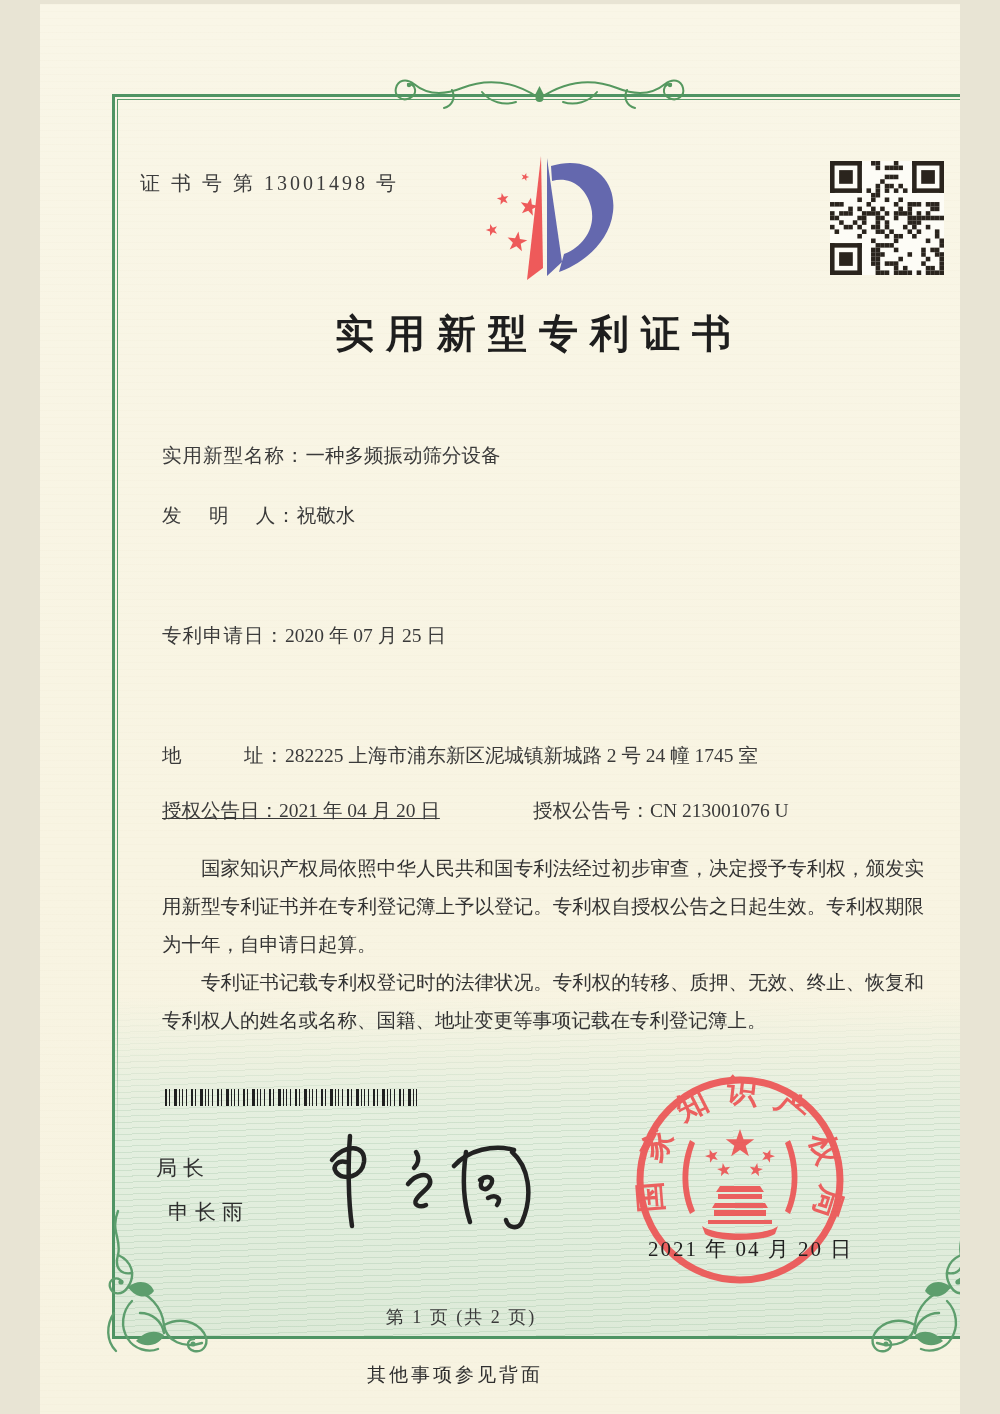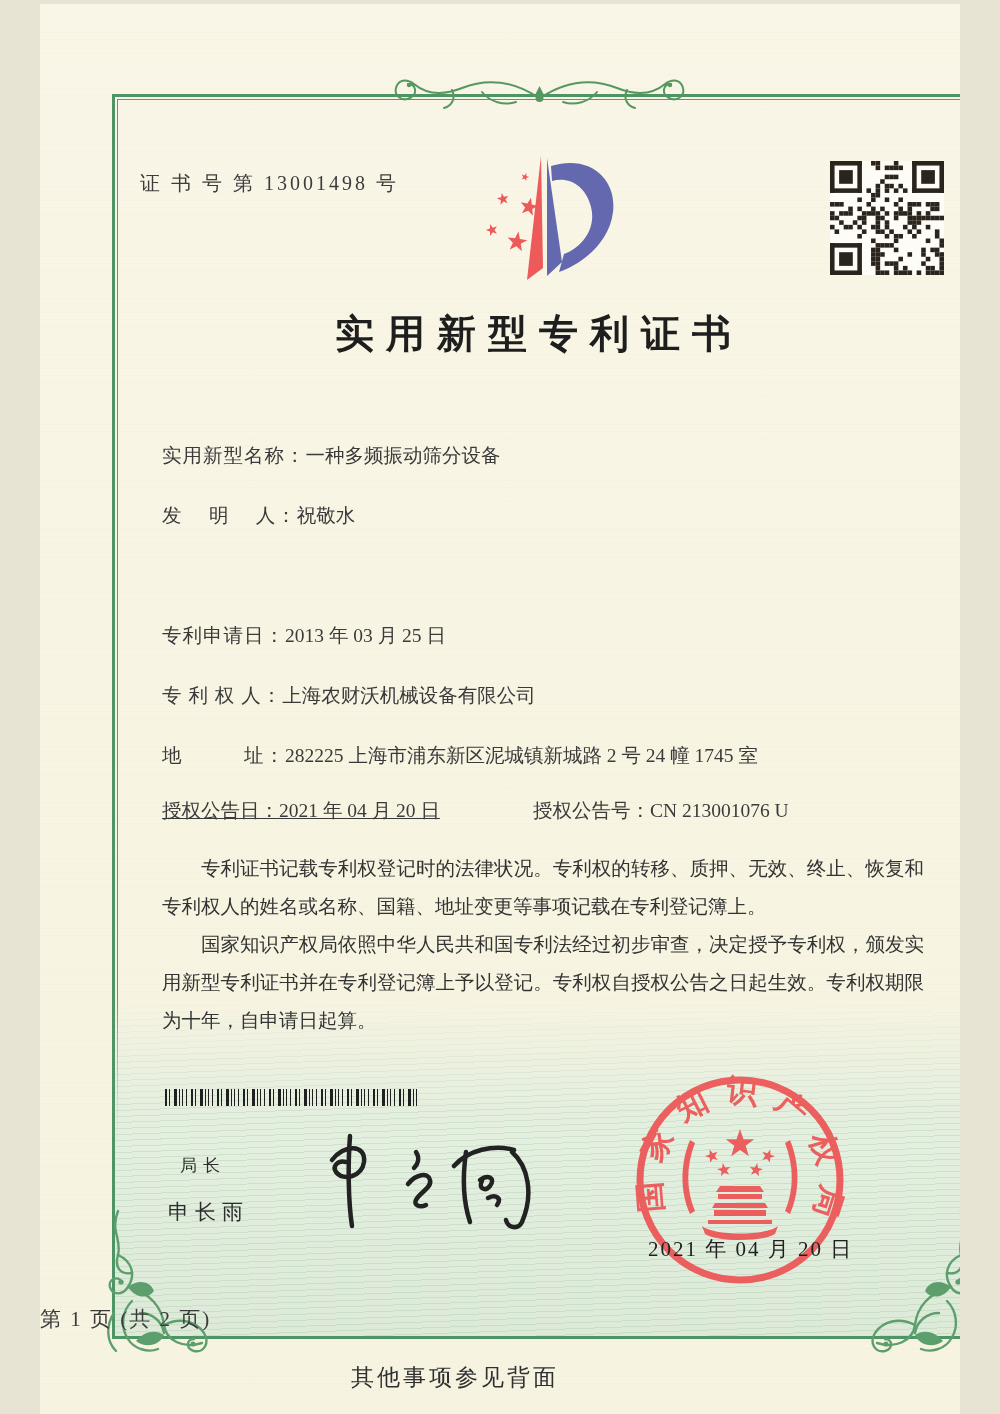--- a/index.html
+++ b/index.html
@@ -61,27 +61,27 @@
   .barcode{
     position:absolute;left:125px;top:1085px;width:252px;height:17px;
     background-image:repeating-linear-gradient(90deg,
       #202020 0 2px, transparent 2px 4px,
       #202020 4px 5px, transparent 5px 9px,
       #202020 9px 12px, transparent 12px 14px,
       #202020 14px 15px, transparent 15px 17px,
       #202020 17px 18px, transparent 18px 21px,
       #202020 21px 22px, transparent 22px 26px);
   }
-  .signer-title{position:absolute;left:140px;top:1150px;font-size:17px;letter-spacing:6px;color:#2e2e2e;font-family:"Liberation Sans","DejaVu Sans",sans-serif;}
+  .signer-title{position:absolute;left:116px;top:1150px;font-size:21px;letter-spacing:6px;color:#2e2e2e;font-family:"Liberation Sans","DejaVu Sans",sans-serif;}
   .signer-name{position:absolute;left:128px;top:1194px;font-size:21px;letter-spacing:6px;color:#2e2e2e;font-family:Liberation Serif, serif;}
   .signature{position:absolute;left:268px;top:1118px;width:250px;height:120px;}
   .seal{position:absolute;left:588px;top:1064px;width:224px;height:224px;opacity:.88;}
   .seal-date{position:absolute;left:608px;top:1231px;font-size:21px;letter-spacing:2px;color:#1f1f1f;}
-  .page-info{position:absolute;left:0;right:78px;top:1301px;text-align:left;font-size:21px;color:#3a3a3a;letter-spacing:2px;}
-  .back-note{position:absolute;left:0;right:90px;top:1358px;text-align:center;font-size:23px;color:#2f2f2f;letter-spacing:3px;}
+  .page-info{position:absolute;left:0;right:78px;top:1301px;text-align:center;font-size:18px;color:#3a3a3a;letter-spacing:2px;}
+  .back-note{position:absolute;left:0;right:90px;top:1358px;text-align:center;font-size:19px;color:#2f2f2f;letter-spacing:3px;}
   
   .orn-top{position:absolute;left:352px;top:64px;width:295px;height:54px;}
   .orn-bl{position:absolute;left:52px;top:1205px;width:125px;height:160px;}
   .orn-br{position:absolute;left:822px;top:1205px;width:125px;height:160px;transform:scaleX(-1);}
 </style>
 </head>
 <body>
 
 <div class="page">
 
@@ -338,32 +338,31 @@
       <rect x="21" y="24" width="1" height="1" fill="#2a241d"></rect>
       <rect x="22" y="24" width="1" height="1" fill="#2a241d"></rect>
       <rect x="23" y="24" width="1" height="1" fill="#2a241d"></rect>
       <rect x="24" y="24" width="1" height="1" fill="#2a241d"></rect>
     </svg>
 
   <div class="title">实用新型专利证书</div>
 
   <div class="field f1"><span class="lbl">发　 明　 人：</span><span>祝敬水</span></div>
   <div class="field f0"><span class="lbl">实用新型名称：</span><span>一种多频振动筛分设备</span></div>
-  <div class="field f3"><span class="lbl">专利申请日：</span><span>2013 年 03 月 25 日</span></div>
-  <div class="field f4"><span class="lbl">专 利 权 人：</span><span>上海农财沃机械设备有限公司</span></div>
+  <div class="field f3"><span class="lbl">专利申请日：</span><span>2020 年 07 月 25 日</span></div>
   <div class="field f5"><span class="lbl">地　　　址：</span><span>282225 上海市浦东新区泥城镇新城路 2 号 24 幢 1745 室</span></div>
 
   <div class="grant">
     <span><span class="lbl">授权公告日：</span><span>2021 年 04 月 20 日</span></span>
     <span class="col2"><span class="lbl">授权公告号：</span><span>CN 213001076 U</span></span>
   </div>
 
   <div class="body-text">
+    <p>国家知识产权局依照中华人民共和国专利法经过初步审查，决定授予专利权，颁发实用新型专利证书并在专利登记簿上予以登记。专利权自授权公告之日起生效。专利权期限为十年，自申请日起算。</p>
     <p>专利证书记载专利权登记时的法律状况。专利权的转移、质押、无效、终止、恢复和专利权人的姓名或名称、国籍、地址变更等事项记载在专利登记簿上。</p>
-    <p>国家知识产权局依照中华人民共和国专利法经过初步审查，决定授予专利权，颁发实用新型专利证书并在专利登记簿上予以登记。专利权自授权公告之日起生效。专利权期限为十年，自申请日起算。</p>
   </div>
 
   <div class="barcode"></div>
 
   <div class="signer-title">局长</div>
   <div class="signer-name">申长雨</div>
 
   <svg class="signature" viewBox="0 0 250 120">
     <g stroke="#222" stroke-width="4.5" fill="none" stroke-linecap="round" stroke-linejoin="round">
       <path d="M42,14 C40,40 40,78 44,104"></path>

